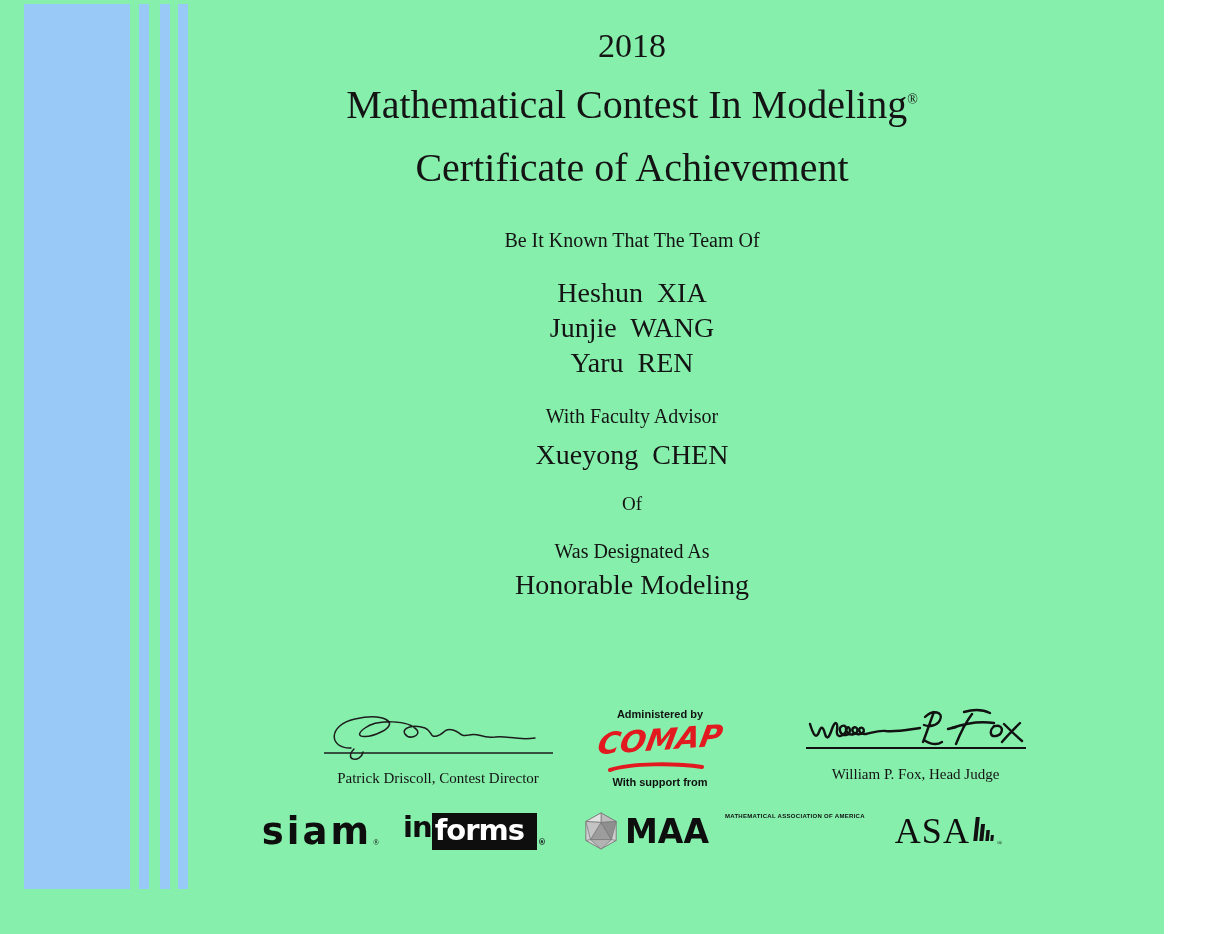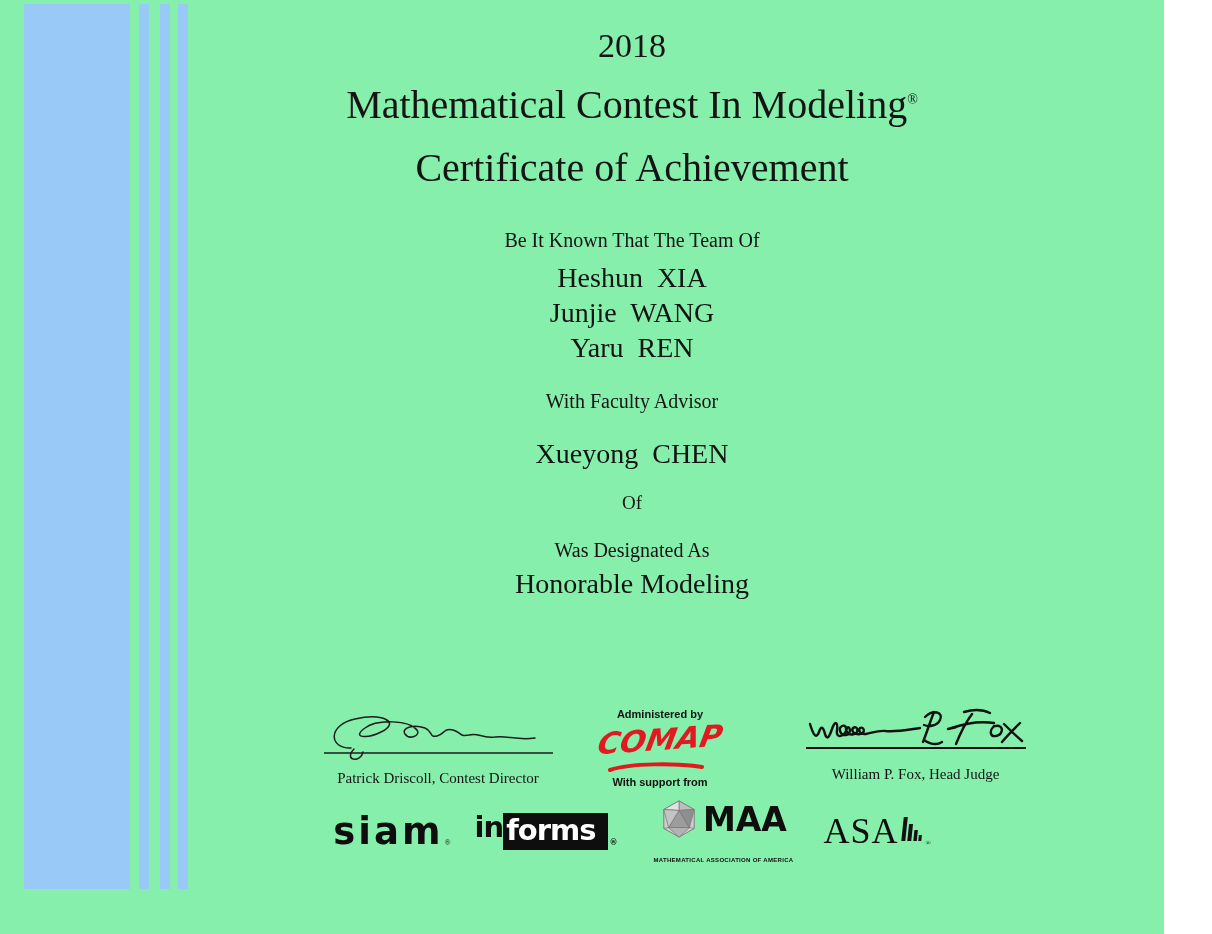--- a/index.html
+++ b/index.html
@@ -21,24 +21,24 @@
   .bar-t3{left:178px;width:10px;}
 
   
   .content{position:absolute;left:150px;right:50px;top:0;text-align:center;}
   .year{margin-top:26px;font-size:34px;line-height:1.2;}
   .title{margin-top:14px;font-size:40px;line-height:1.2;}
   .title sup{font-size:14px;vertical-align:super;line-height:0;}
   .subtitle{margin-top:15px;font-size:40px;line-height:1.2;}
   .intro{font-size:20px;line-height:1.2;text-align:center;}
   .team-intro{margin-top:36px;}
-  .names{margin-top:8px;}
+  .names{margin-top:23px;}
   .big{font-size:28px;line-height:35px;white-space:pre;}
   .advisor-intro{margin-top:24px;}
-  .advisor-name{margin-top:24px;line-height:34px;}
+  .advisor-name{margin-top:10px;line-height:34px;}
   .of-label{margin-top:20px;font-size:19px;line-height:23px;}
   .institution{line-height:34px;}
   .designation-intro{margin-top:24px;}
   .designation{margin-top:5px;line-height:34px;}
 
   
   .sig-block{position:absolute;text-align:center;}
   .sig-left{left:318px;top:708px;width:240px;}
   .sig-right{left:798px;top:704px;width:235px;}
   .sig-svg{display:block;margin:0 auto;}
@@ -61,21 +61,21 @@
   .sponsors{position:absolute;left:150px;right:50px;top:803px;height:56px;
     display:flex;justify-content:center;align-items:center;gap:14px;}
   .logo{display:flex;align-items:center;color:#0e0e0e;}
   .siam-text{font-family:"DejaVu Sans",sans-serif;font-weight:bold;font-size:37px;
     letter-spacing:3px;line-height:1;}
   .reg{font-size:8px;align-self:flex-end;margin:0 0 3px 1px;}
   .informs{font-family:"DejaVu Sans",sans-serif;font-weight:bold;font-size:29px;
     line-height:1;align-items:flex-start;margin-left:10px;}
   .informs-in{letter-spacing:-1px;}
   .informs-box{background:#0e0e0e;color:#fff;padding:3px 13px 5px 3px;letter-spacing:-1px;}
-  .maa-group{margin-left:22px;display:flex;flex-direction:column;align-items:center;gap:16px;}
+  .maa-group{margin-left:22px;display:flex;flex-direction:row;align-items:flex-start;gap:16px;}
   .maa-row{display:flex;align-items:center;gap:5px;}
   .maa-text{font-family:"DejaVu Sans",sans-serif;font-weight:bold;font-size:33px;line-height:1;}
   .maa-caption{font-family:"Liberation Sans",sans-serif;font-size:6px;font-weight:bold;
     letter-spacing:0.3px;margin-top:2px;white-space:nowrap;}
   .asa-group{margin-left:16px;align-items:flex-start;}
   .asa-text{font-family:"Liberation Serif",serif;font-size:36px;line-height:1;letter-spacing:1px;}
   .asa-bars{margin-left:2px;margin-top:2px;}
   .asa-reg{font-size:7px;align-self:flex-end;margin-bottom:2px;}
 </style>
 </head>

